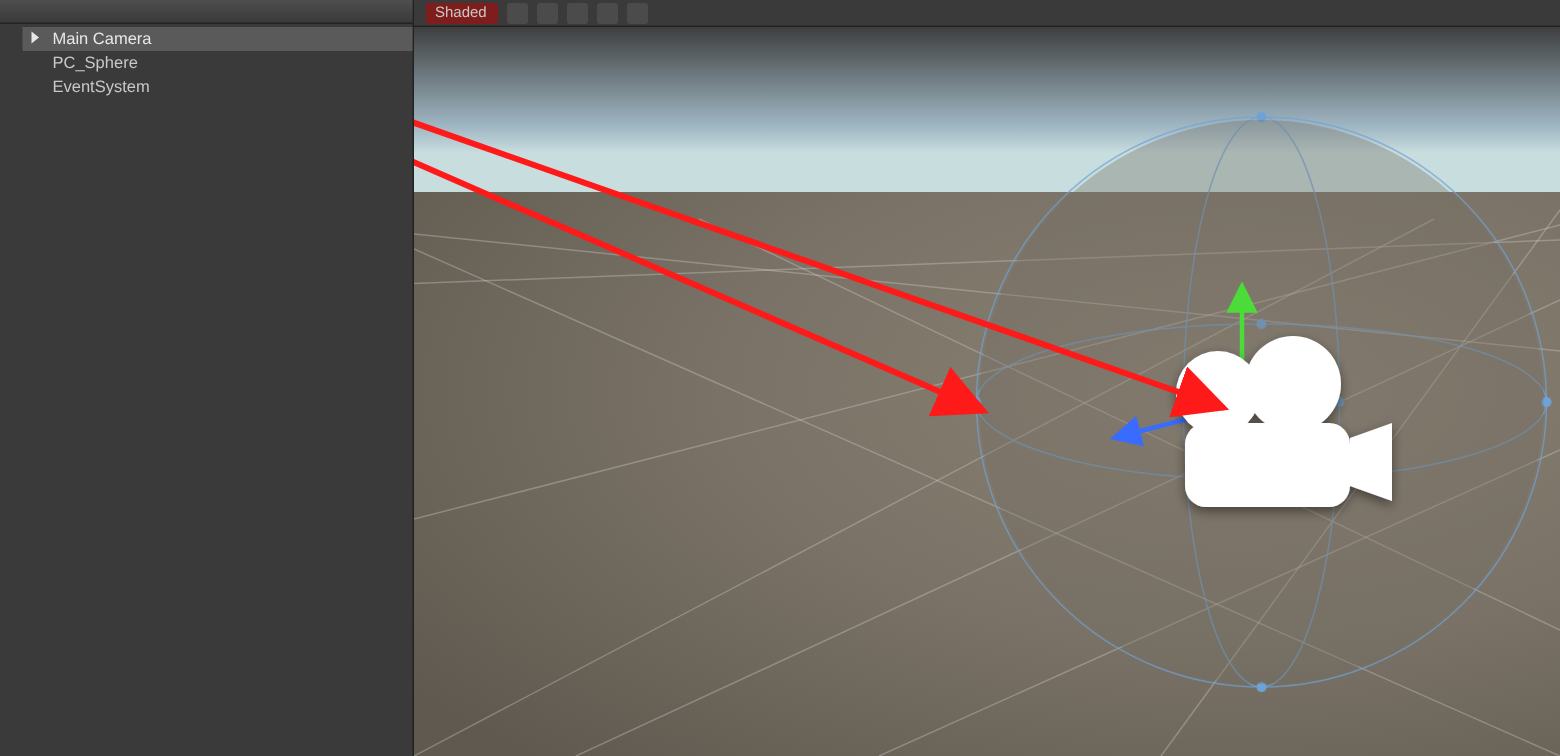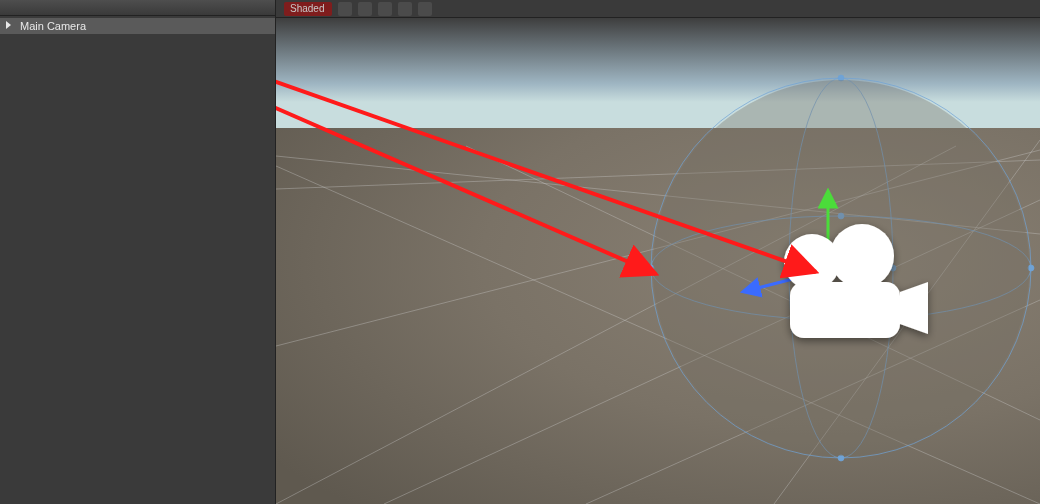--- a/index.html
+++ b/index.html
@@ -20,21 +20,21 @@
   .hierarchy-header {
     height: 16px;
     background: linear-gradient(#4e4e4e,#3a3a3a);
     border-bottom: 1px solid #222;
     display: flex;
     align-items: center;
     padding: 0 6px;
     gap: 4px;
   }
   .hierarchy-header .hlabel { color: #a0a0a0; font-size: 10px; visibility: hidden; }
-  .hierarchy-list { flex: 1; padding-top: 2px; }
+  .hierarchy-list { flex: 1; padding-top: 2px; padding-left: 15px; }
   .hierarchy-item {
     height: 16px;
     line-height: 16px;
     padding-left: 20px;
     position: relative;
     white-space: nowrap;
     cursor: default;
   }
   .hierarchy-item.selected { background: #5a5a5a; color: #e8e8e8; }
   .hierarchy-item .expand {
@@ -95,22 +95,28 @@
     <div class="hierarchy-header">
       <span class="hlabel">Create</span>
     </div>
     <div class="hierarchy-list">
 
       <div class="hierarchy-item selected">
         <span class="expand"></span>
         <span>Main Camera</span>
       </div>
 
-
-
+      <div class="hierarchy-item">
+        <span>PC_Sphere</span>
+      </div>
+
+
+      <div class="hierarchy-item">
+        <span>EventSystem</span>
+      </div>
 
 
     </div>
   </div>
 
   <div class="scene">
 
     <div class="scene-toolbar">
       <div class="tb-btn">Shaded</div>
       <div class="tb-icon"></div>

